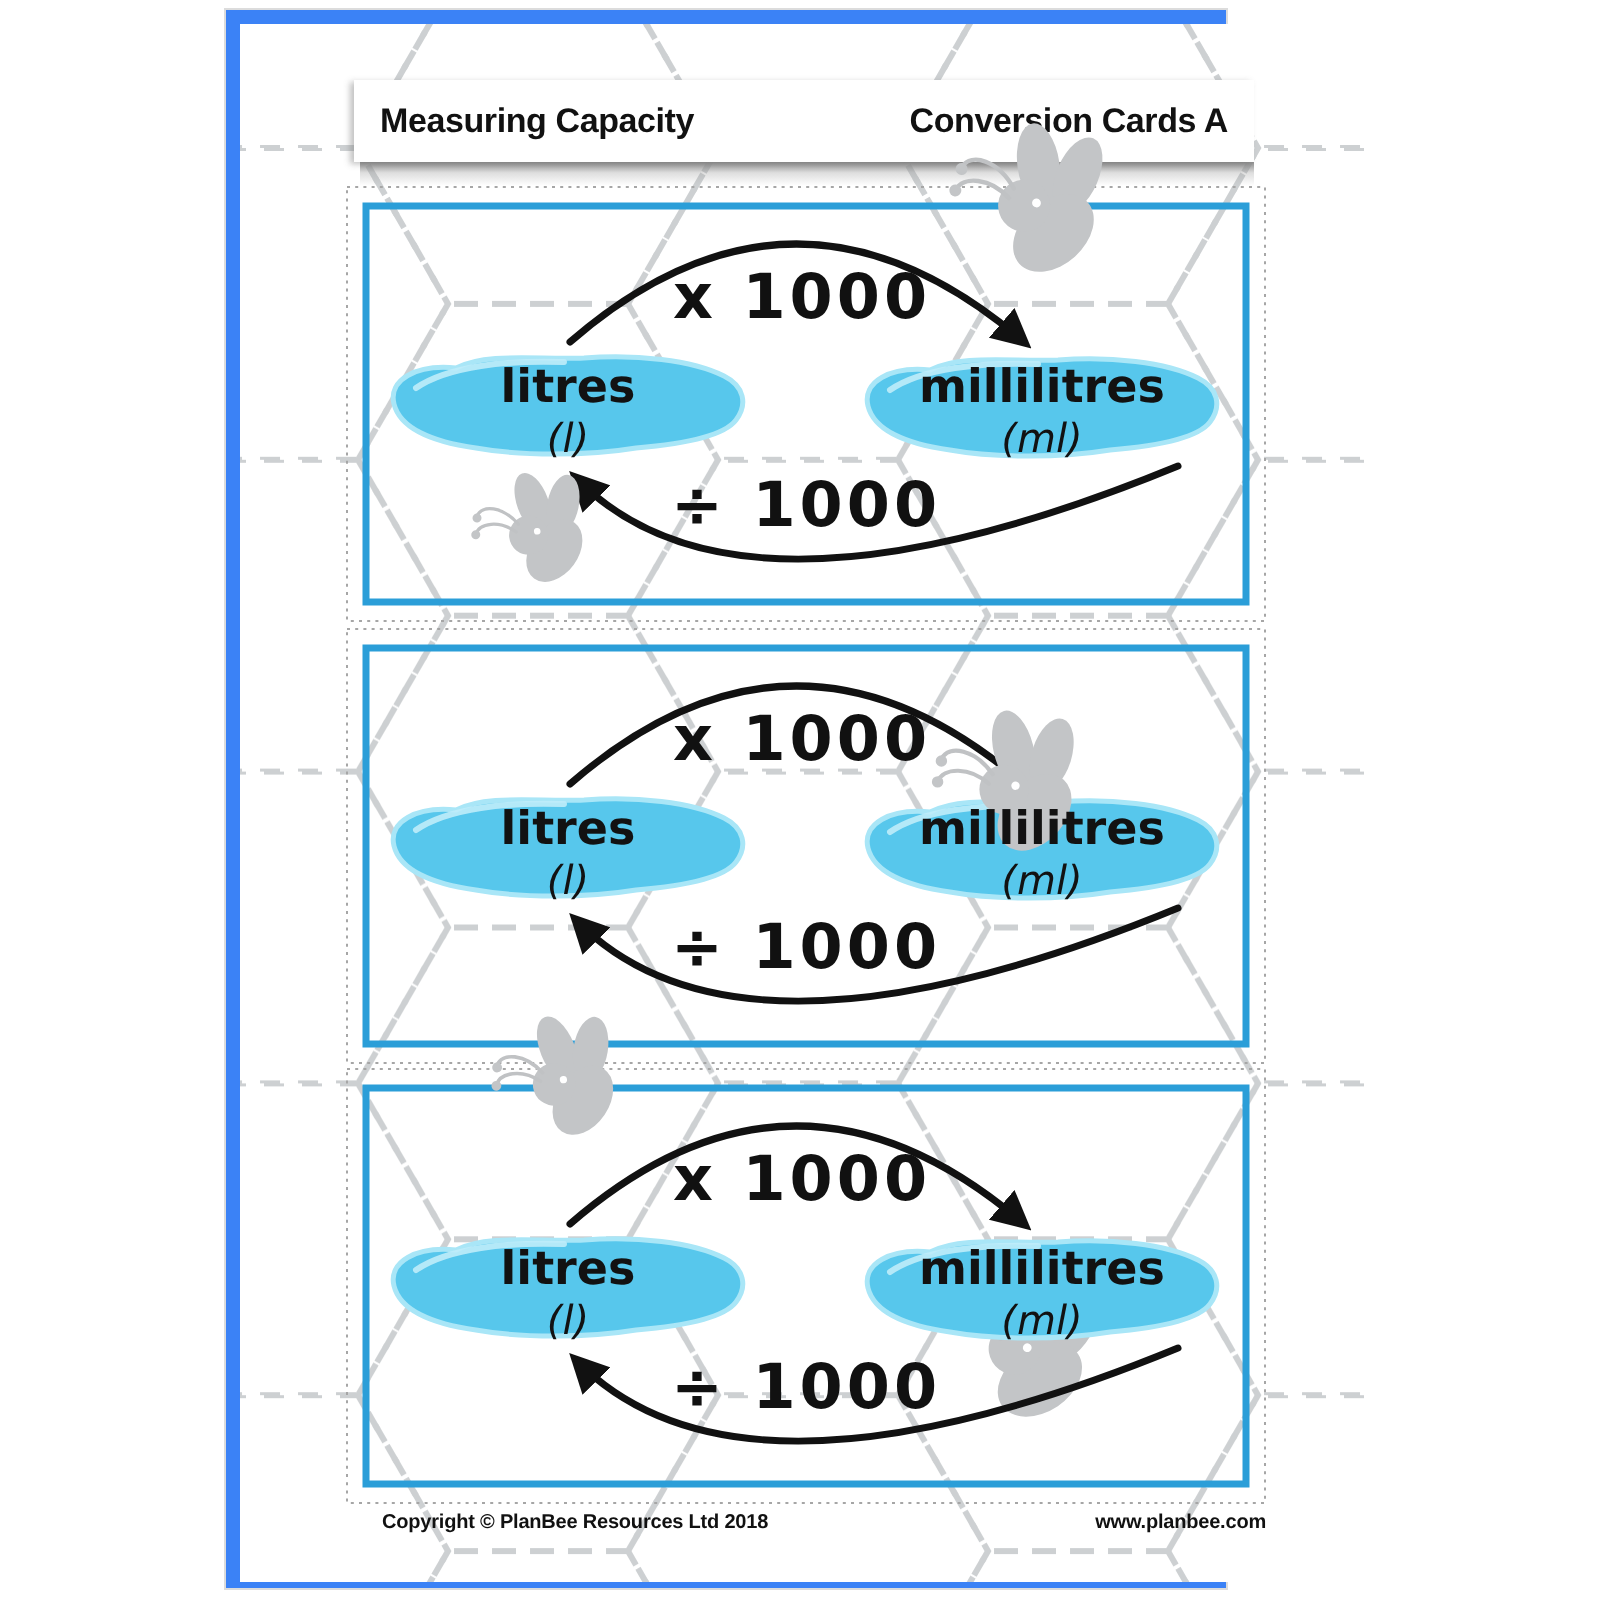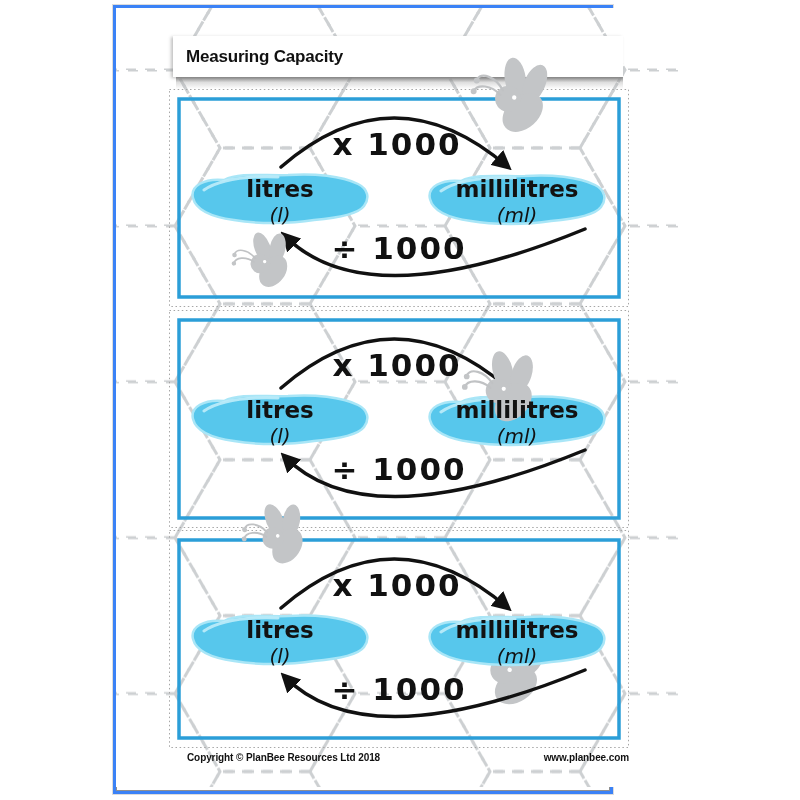--- a/index.html
+++ b/index.html
@@ -1,19 +1,19 @@
 <!DOCTYPE html>
 <html><head>
 <meta charset="utf-8">
 <style>
   html,body{margin:0;padding:0;background:#ffffff;}
   .canvas{position:relative;width:800px;height:800px;background:#ffffff;overflow:hidden;
           font-family:"Liberation Sans",sans-serif;}
   .frame{position:absolute;left:113px;top:5px;width:500px;height:789px;box-sizing:border-box;
-         border:3px solid #3b82f6;background:#ffffff;
+         border:7px solid #3b82f6;background:#ffffff;
          box-shadow: inset 0 0 0 1px #909090, 0 0 0 1px #dcdcdc;}
   .page{position:relative;width:566px;height:779px;background:#ffffff;overflow:hidden;}
   .hex-bg{position:absolute;left:0;top:0;width:566px;height:779px;}
 
   .header-strip{position:absolute;left:57px;top:28px;width:450px;height:41px;background:#ffffff;
                 display:flex;justify-content:space-between;align-items:center;box-sizing:border-box;
                 padding:0 13px;z-index:3;
                 box-shadow:-2px 1px 3px rgba(120,120,120,.45);}
   .header-strip span{font-weight:800;font-size:17px;letter-spacing:-0.2px;color:#111;}
   .header-shadow{position:absolute;left:60px;top:69px;width:447px;height:12px;z-index:2;
@@ -72,20 +72,21 @@
 <div class="canvas">
   <div class="frame">
     <div class="page">
 
       <svg class="hex-bg" width="566" height="779">
         <rect x="0" y="0" width="566" height="779" fill="url(#hexpat)"></rect>
       </svg>
 
       <div class="header-strip">
         <span>Measuring Capacity</span>
+        <span>Conversion Cards A</span>
       </div>
       <div class="header-shadow"></div>
 
       <svg class="card" style="top:81px" viewBox="0 0 460 218">
         <rect class="cutline" x="0.5" y="0.5" width="459" height="217"></rect>
         <rect class="bluebox" x="10" y="10" width="440" height="198"></rect>
         <path class="arrow" d="M 112 78 Q 225 -20 339 78" marker-end="url(#ah)"></path>
         <text class="op" x="228" y="66">x 1000</text>
         <path class="arrow" d="M 416 140 Q 197 230 115 146" marker-end="url(#ah)"></path>
         <text class="op" x="230" y="170">÷ 1000</text>

